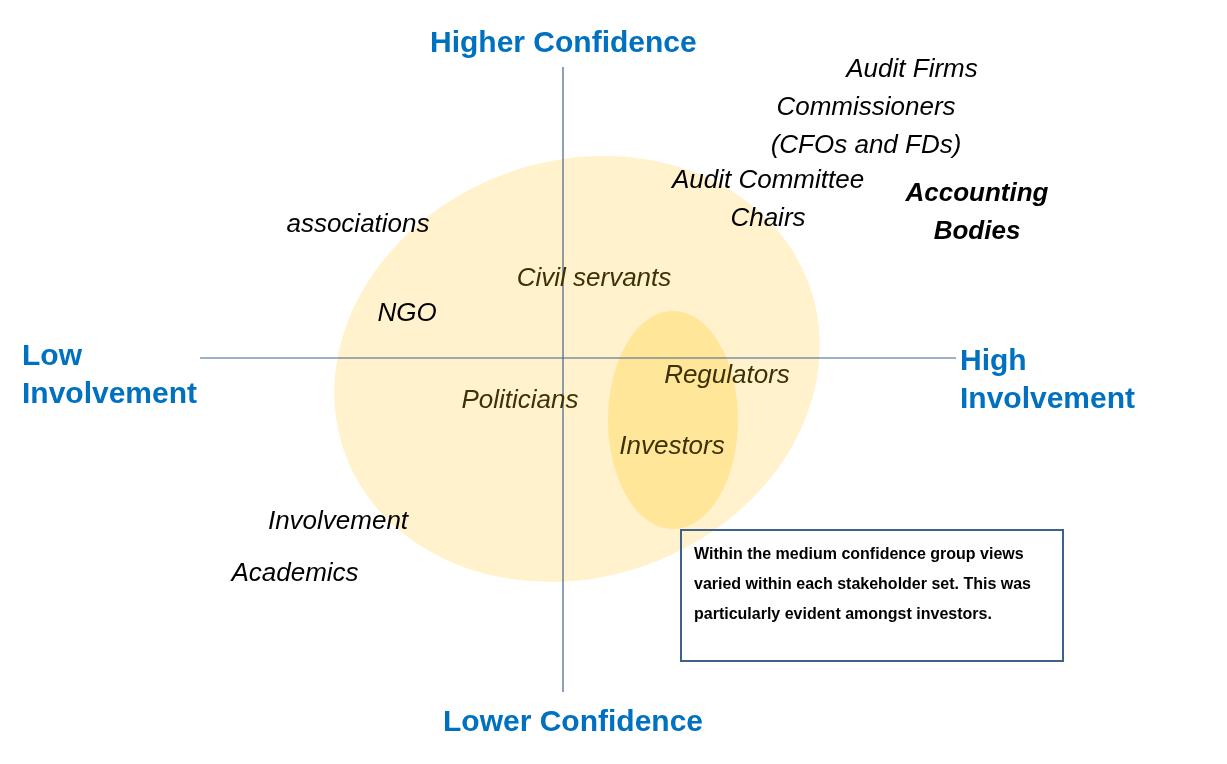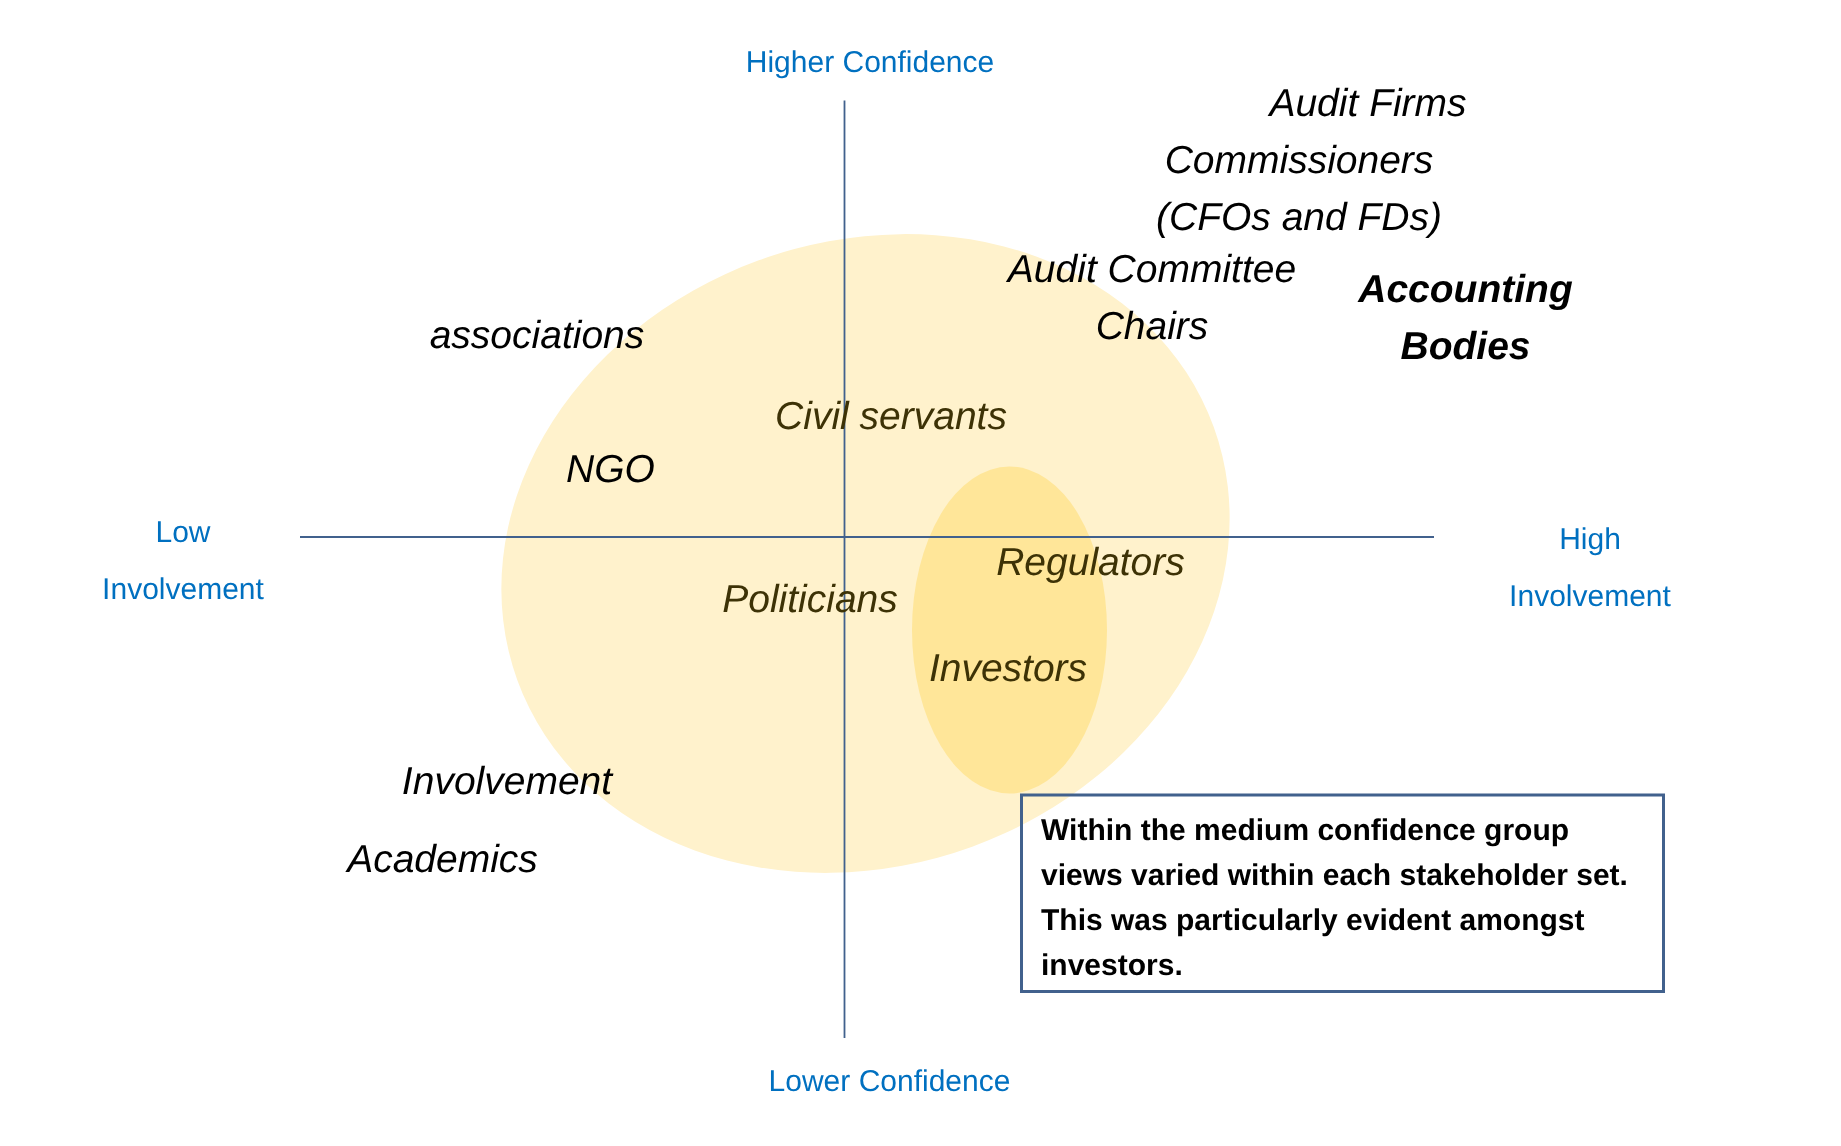--- a/index.html
+++ b/index.html
@@ -1,22 +1,22 @@
 <!DOCTYPE html>
 <html><head>
 <meta charset="utf-8">
 <style>
   html, body { margin:0; padding:0; }
   body { width:1227px; height:764px; background:#ffffff; position:relative; overflow:hidden;
          font-family:"Liberation Sans", "DejaVu Sans", sans-serif; }
-  .axis-label { position:absolute; color:#0070c0; font-weight:normal; font-size:20px; text-align:center; line-height:38px; }
+  .axis-label { position:absolute; color:#0070c0; font-weight:bold; font-size:30px; line-height:38px; }
   .item { position:absolute; font-style:italic; font-size:26px; color:#000; text-align:center; line-height:38px; white-space:nowrap; }
   .item.in { color:#3d3206; }
-  .note { position:absolute; left:680px; top:529px; width:430px; height:133px; border:2px solid #41618d; box-sizing:border-box;
-          padding:8px 12px; font-weight:bold; font-size:20px; line-height:30px; color:#000; }
+  .note { position:absolute; left:680px; top:529px; width:384px; height:133px; border:2px solid #41618d; box-sizing:border-box;
+          padding:8px 12px; font-weight:bold; font-size:16px; line-height:30px; color:#000; }
   svg { position:absolute; left:0; top:0; }
 </style>
 </head>
 <body>
 
 <svg width="1227" height="764">
   <ellipse cx="577" cy="369" rx="247" ry="208" transform="rotate(-20 577 369)" fill="#fff2cc"></ellipse>
   <ellipse cx="673" cy="420" rx="65" ry="109" fill="#ffe699"></ellipse>
   <line x1="563" y1="67" x2="563" y2="692" stroke="#41618d" stroke-width="1.2"></line>
   <line x1="200" y1="358" x2="956" y2="358" stroke="#41618d" stroke-width="1.2"></line>
@@ -45,18 +45,18 @@
 <div class="item" style="left:877px;top:173px;width:200px;font-weight:bold;">
   <div>Accounting</div>
   <div>Bodies</div>
 </div>
 <div class="item" style="left:258px;top:204px;width:200px;">
   <div>associations</div>
 </div>
 <div class="item in" style="left:494px;top:258px;width:200px;">Civil servants</div>
 <div class="item" style="left:357px;top:293px;width:100px;">NGO</div>
 <div class="item in" style="left:637px;top:355px;width:180px;">Regulators</div>
-<div class="item in" style="left:450px;top:380px;width:180px;">Politicians</div>
+<div class="item in" style="left:430px;top:380px;width:180px;">Politicians</div>
 <div class="item in" style="left:592px;top:426px;width:160px;">Investors</div>
 <div class="item" style="left:248px;top:501px;width:180px;">Involvement</div>
 <div class="item" style="left:205px;top:553px;width:180px;">Academics</div>
 
 <div class="note">Within the medium confidence group views varied within each stakeholder set. This was particularly evident amongst investors.</div>
 
 </body></html>

